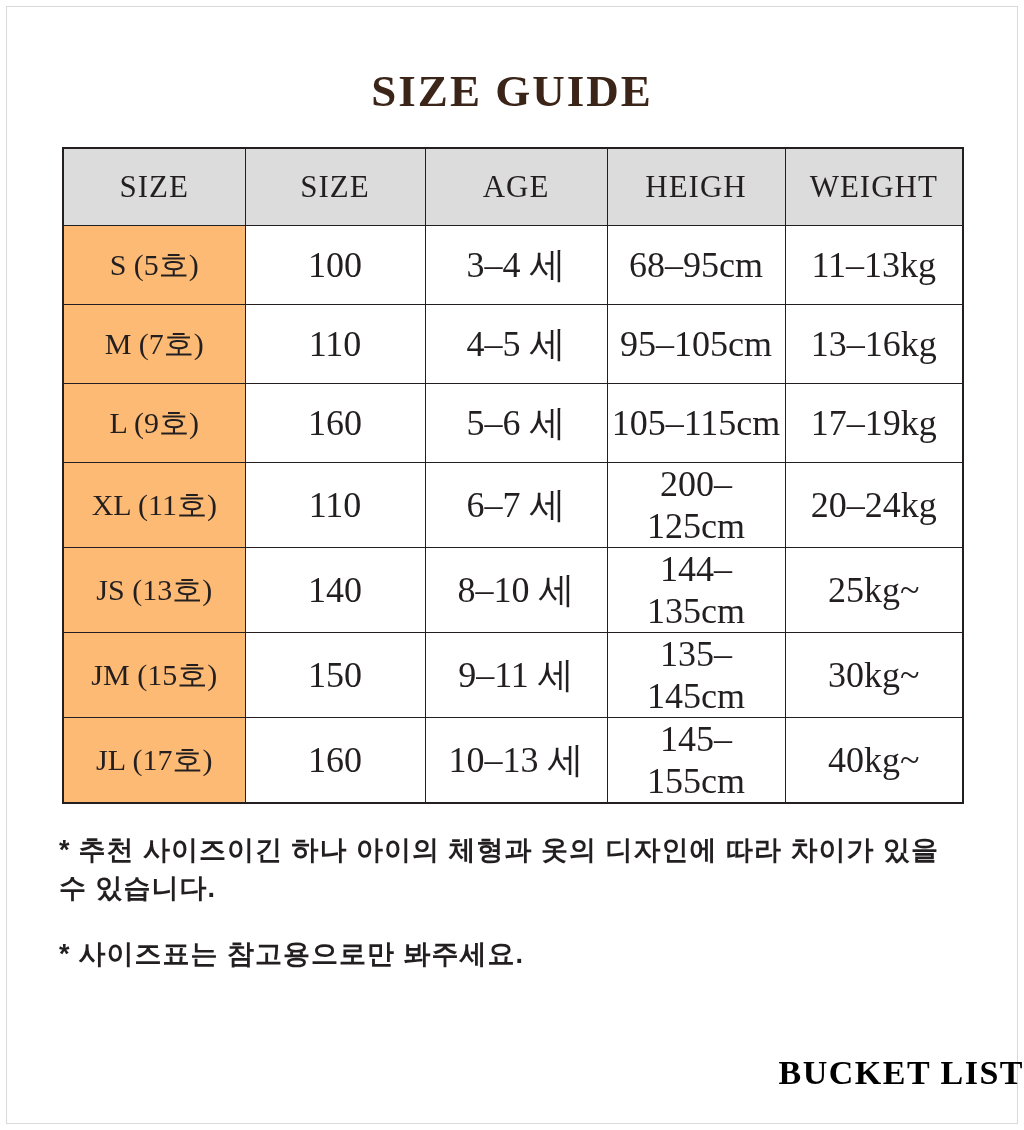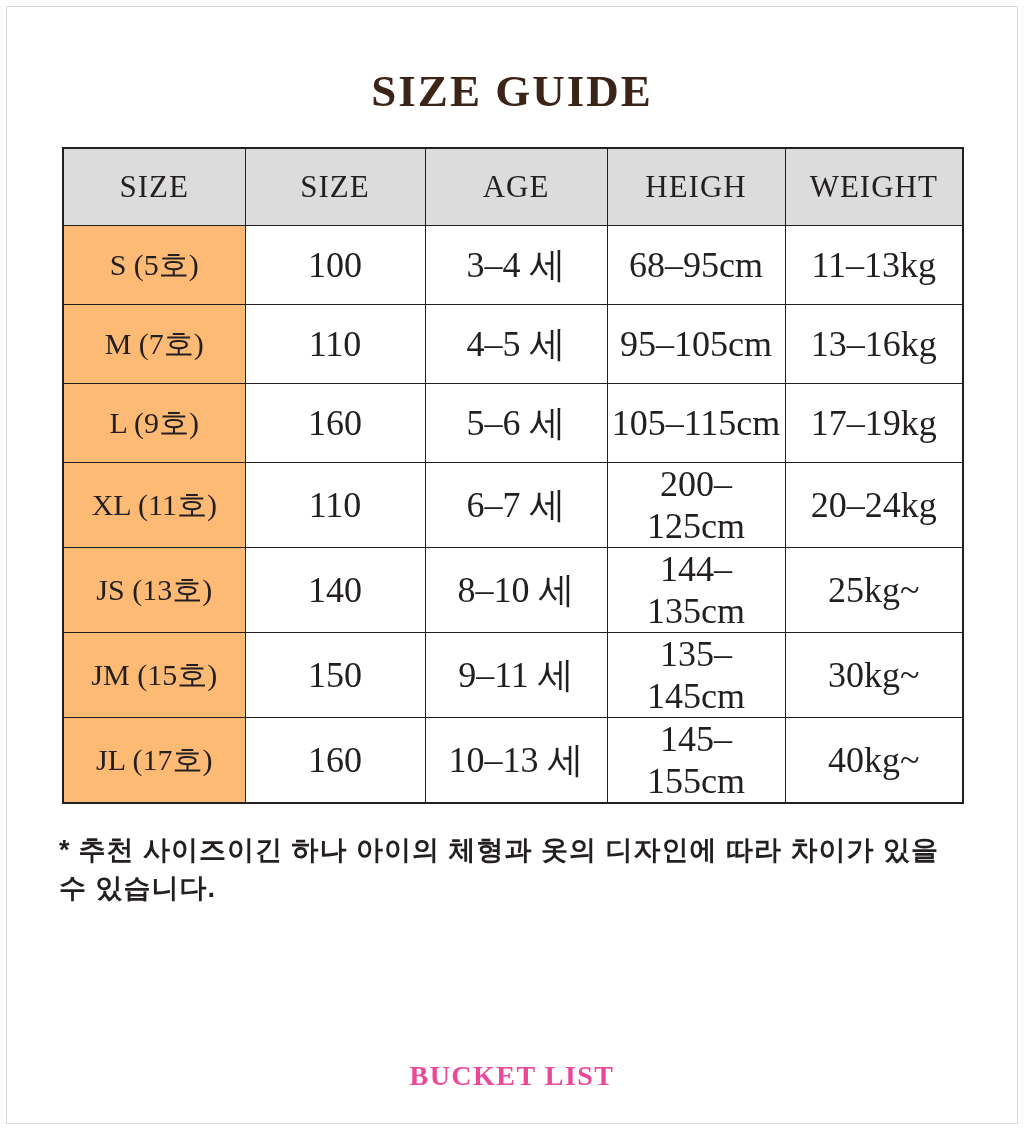--- a/index.html
+++ b/index.html
@@ -95,25 +95,25 @@
   }
   .note .star {
     display: inline-block;
     margin-right: 8px;
   }
   .brand {
     position: absolute;
     left: 0;
     right: 0;
     bottom: 38px;
-    text-align: center;
-    font-size: 28px;
+    text-align: right;
+    font-size: 34px;
     font-weight: 700;
     letter-spacing: 1.5px;
-    color: #ec4899;
+    color: #000000;
     font-family: "Liberation Serif", serif;
   }
 </style>
 </head>
 <body>
 
 <div class="page">
   <div class="page-frame"></div>
 
   <h1 class="title">SIZE GUIDE</h1>
@@ -187,16 +187,19 @@
           <td>40kg~</td>
         </tr>
       </tbody>
     </table>
   </div>
 
   <div class="notes">
     <p class="note">
       <span class="star">*</span><span>추천 사이즈이긴 하나 아이의 체형과 옷의 디자인에 따라 차이가 있을 수 있습니다.</span>
     </p>
+    <p class="note">
+      <span class="star">*</span><span>사이즈표는 참고용으로만 봐주세요.</span>
+    </p>
   </div>
 
   <div class="brand">BUCKET LIST</div>
 </div>
 
 </body></html>

